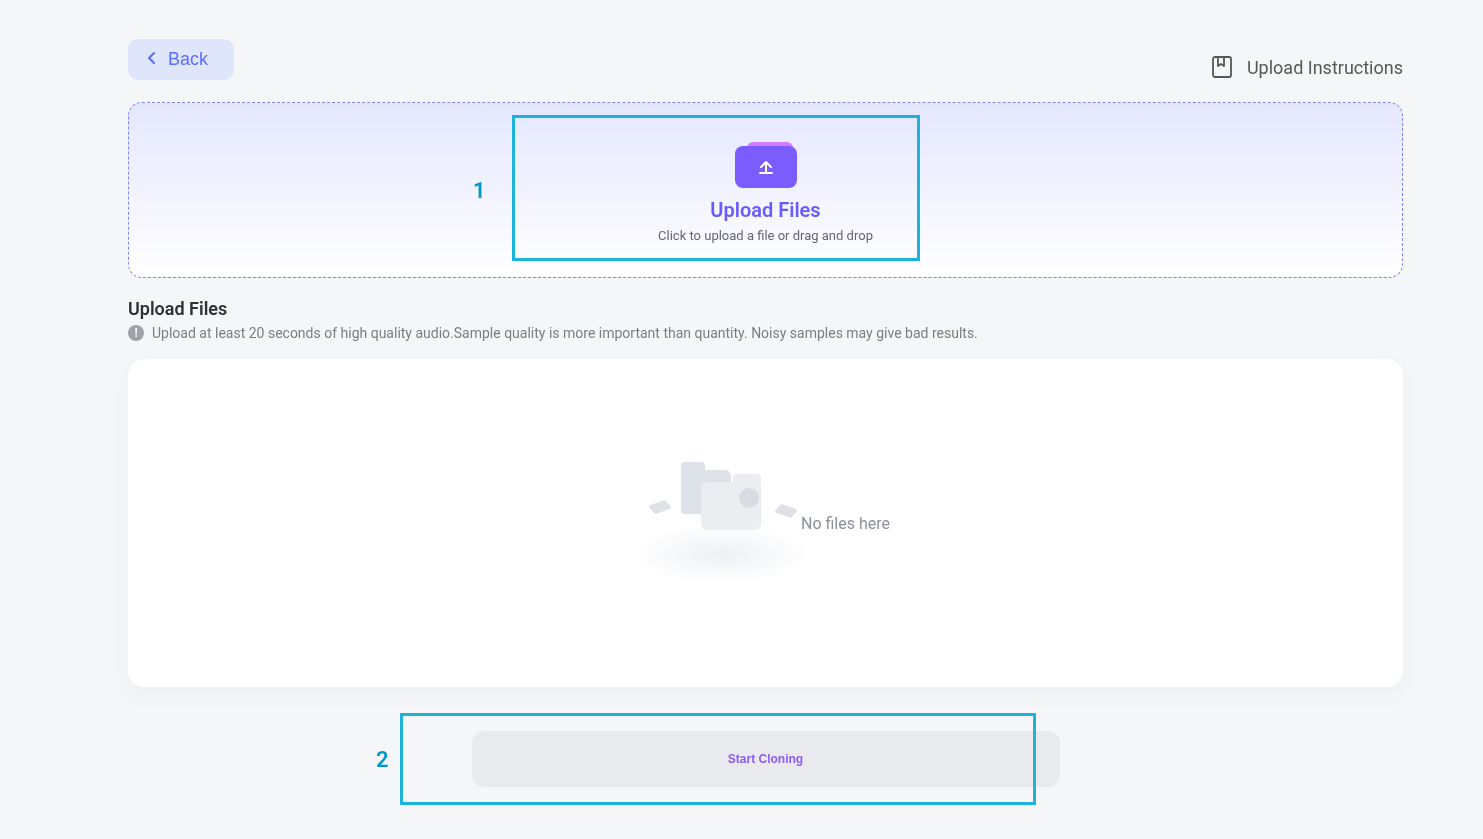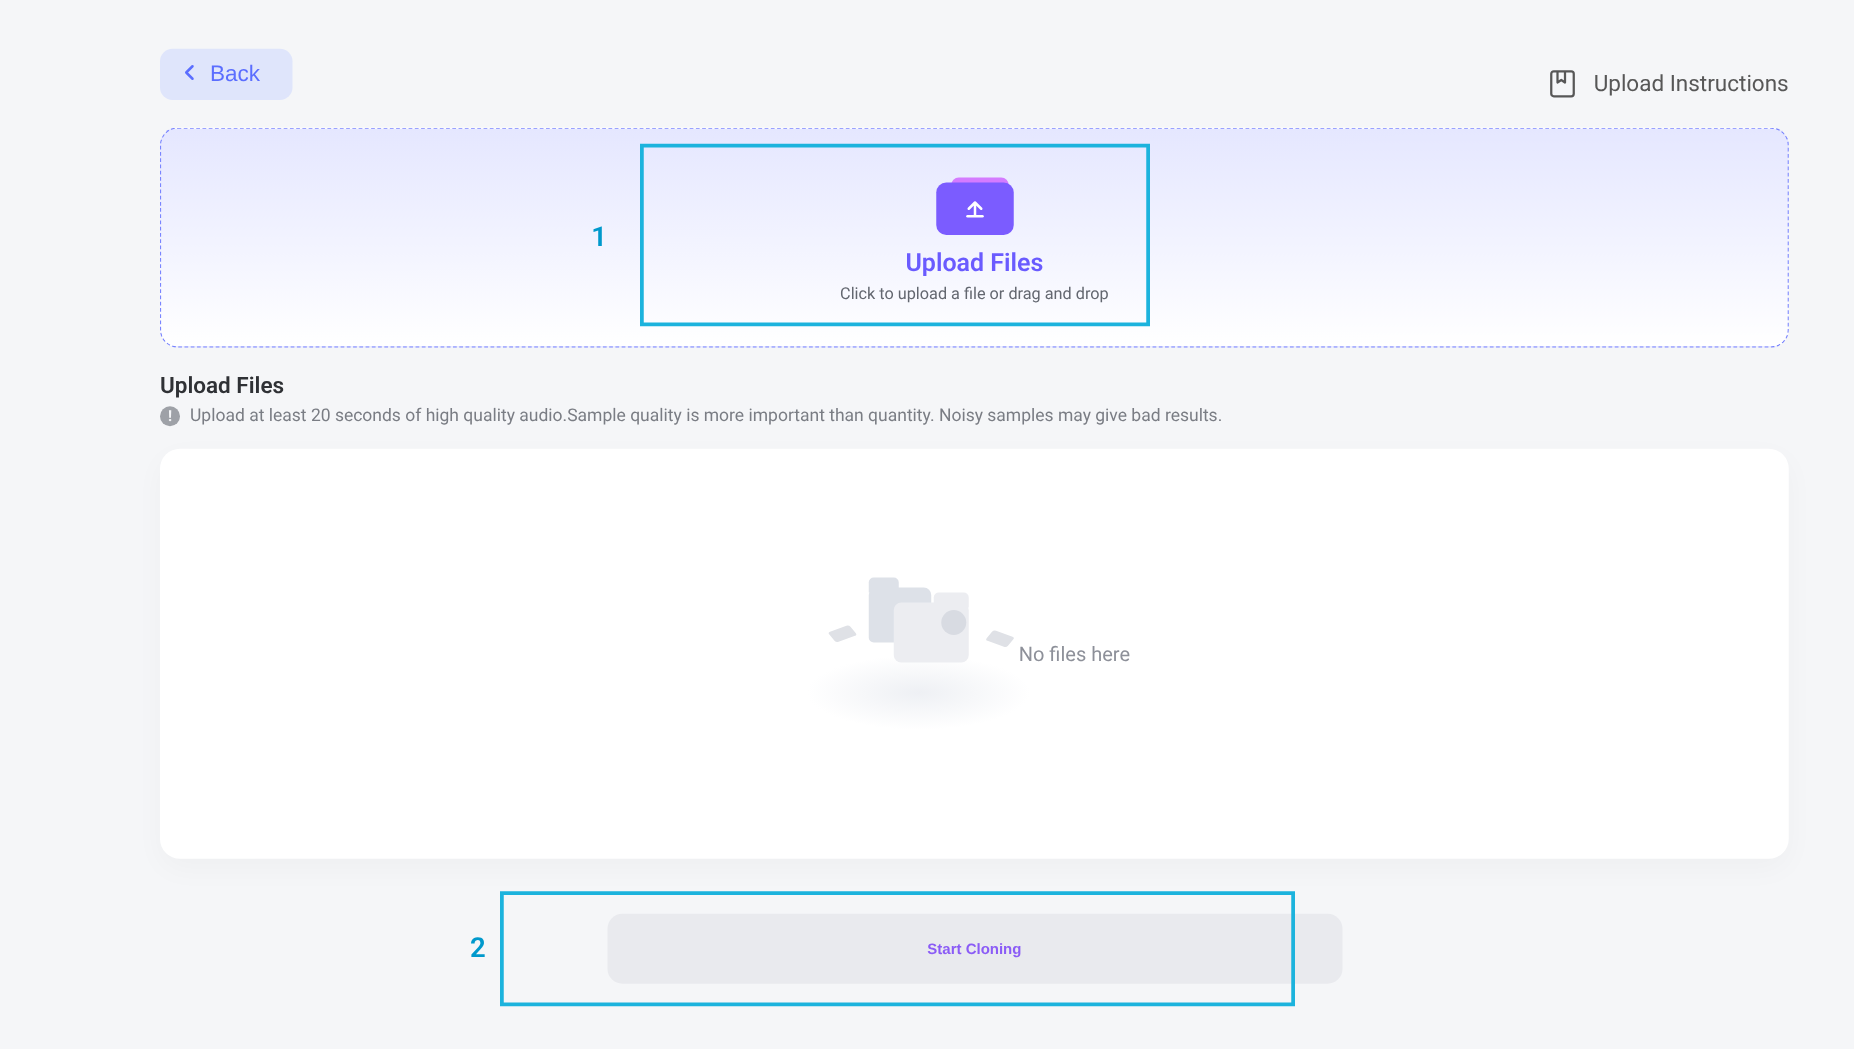--- a/index.html
+++ b/index.html
@@ -5,21 +5,21 @@
     * { margin: 0; padding: 0; box-sizing: border-box; }
     body {
       font-family: -apple-system, BlinkMacSystemFont, "Segoe UI", Roboto, sans-serif;
       background: #f5f6f8;
       width: 1483px;
       height: 839px;
       overflow: hidden;
       position: relative;
     }
     .container {
-      padding: 38px 52px 0 128px;
+      padding: 38px 80px 0 128px;
       width: 100%;
     }
     .header-row {
       display: flex;
       justify-content: space-between;
       align-items: center;
       margin-bottom: 22px;
     }
     .back-btn {
       display: inline-flex;

